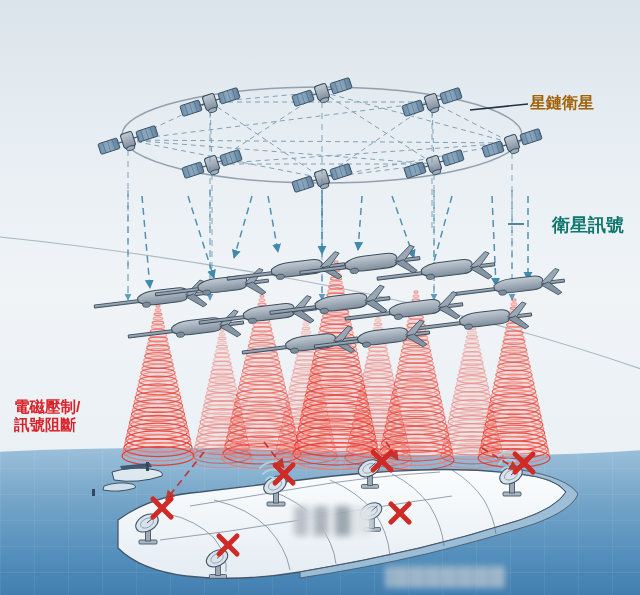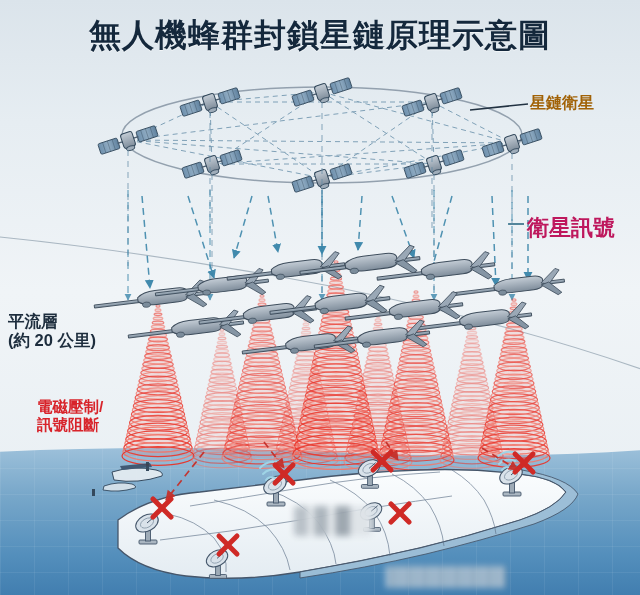--- a/index.html
+++ b/index.html
@@ -13,23 +13,23 @@
   #scene{position:absolute;inset:0;}
   .lbl{position:absolute;font-weight:bold;white-space:pre;line-height:1.18;}
   #title{
     position:absolute;left:0;top:14px;width:640px;text-align:center;
     font-size:32px;font-weight:bold;letter-spacing:1px;
     color:#14283c;
     text-shadow:0 1px 0 rgba(255,255,255,.55);
   }
   #lbl-leo{left:8px;top:142px;font-size:16.5px;color:#1d2d3d;}
   #lbl-strat{left:8px;top:312px;font-size:16.5px;color:#1d2d3d;}
-  #lbl-jam{left:14px;top:398px;font-size:15.5px;color:#d8232a;margin-left:23px;}
+  #lbl-jam{left:14px;top:398px;font-size:15.5px;color:#d8232a;}
   #lbl-sat{left:530px;top:94px;font-size:16px;color:#a16207;}
-  #lbl-sig{left:527px;top:215px;font-size:22px;color:#be185d;}
+  #lbl-sig{left:552px;top:215px;font-size:18px;color:#0f766e;}
   .blur-patch{position:absolute;filter:blur(3.2px);}
 </style>
 </head>
 <body>
 
 <div id="stage">
 
   <svg id="scene" viewBox="0 0 640 595">
     <defs>
       <linearGradient id="gSky" x1="0" y1="0" x2="0" y2="1">
@@ -839,22 +839,19 @@
   </svg>
 
   <div class="blur-patch" style="left:294px;top:506px;width:78px;height:30px;
               background:linear-gradient(90deg,#b7bfc6 0 18%,#e6eaee 18% 26%,#aab3bb 26% 44%,#e9edf0 44% 52%,#9aa4ad 52% 72%,#dfe4e8 72% 100%);
               opacity:.95;border-radius:3px;"></div>
 
   <div class="blur-patch" style="left:386px;top:566px;width:120px;height:22px;
               background:repeating-linear-gradient(90deg,#cfd9e2 0 5px,#7e98ad 5px 9px,#eef2f5 9px 12px,#8ba4b8 12px 16px);
               opacity:.8;border-radius:2px;"></div>
 
-  <div id="title">無人機蜂群封鎖星鏈原理示意圖</div>
-
-  <div class="lbl" id="lbl-strat">平流層
-(約 20 公里)</div>
+
   <div class="lbl" id="lbl-jam">電磁壓制/
 訊號阻斷</div>
   <div class="lbl" id="lbl-sat">星鏈衛星</div>
   <div class="lbl" id="lbl-sig">衛星訊號</div>
 
 </div>
 
 </body></html>

